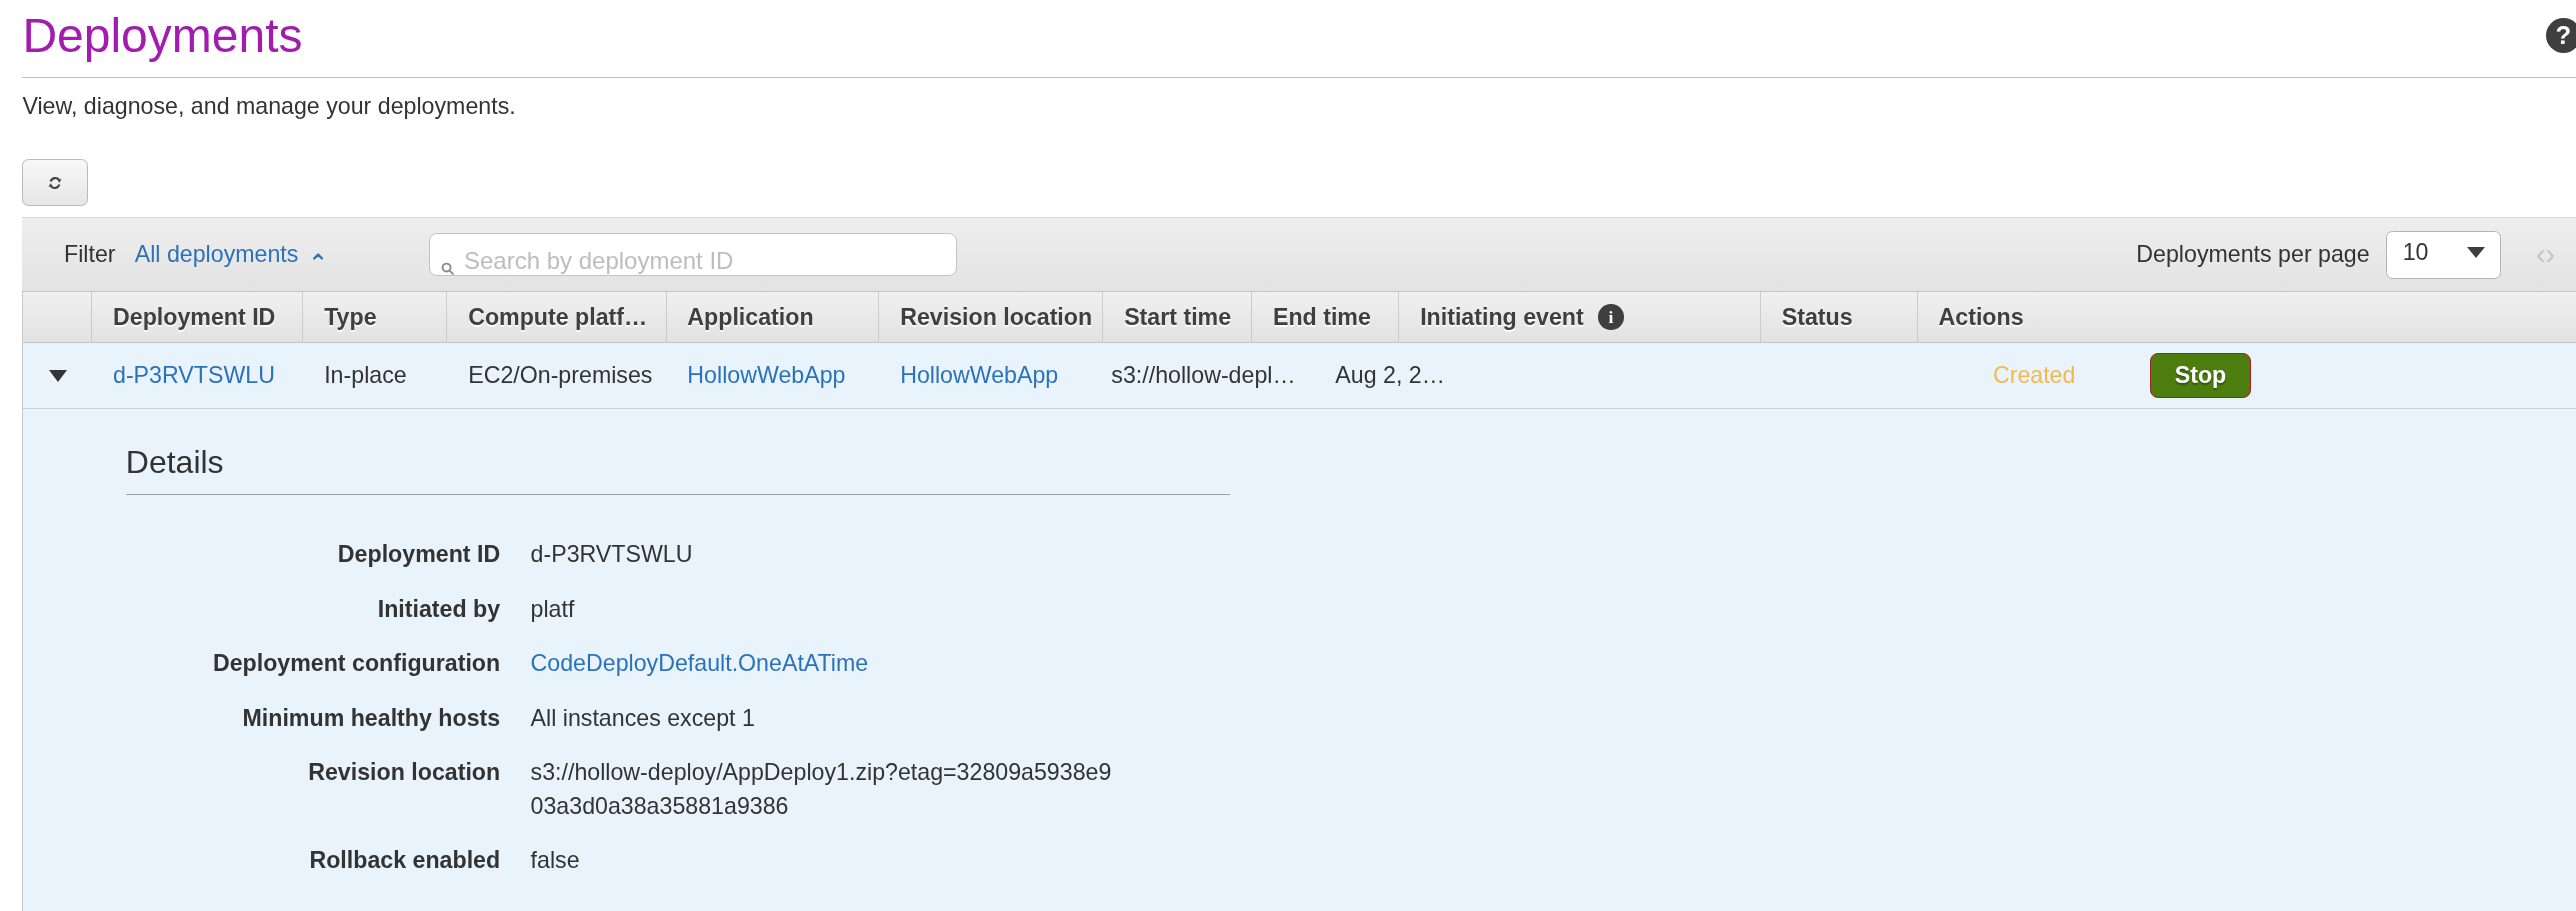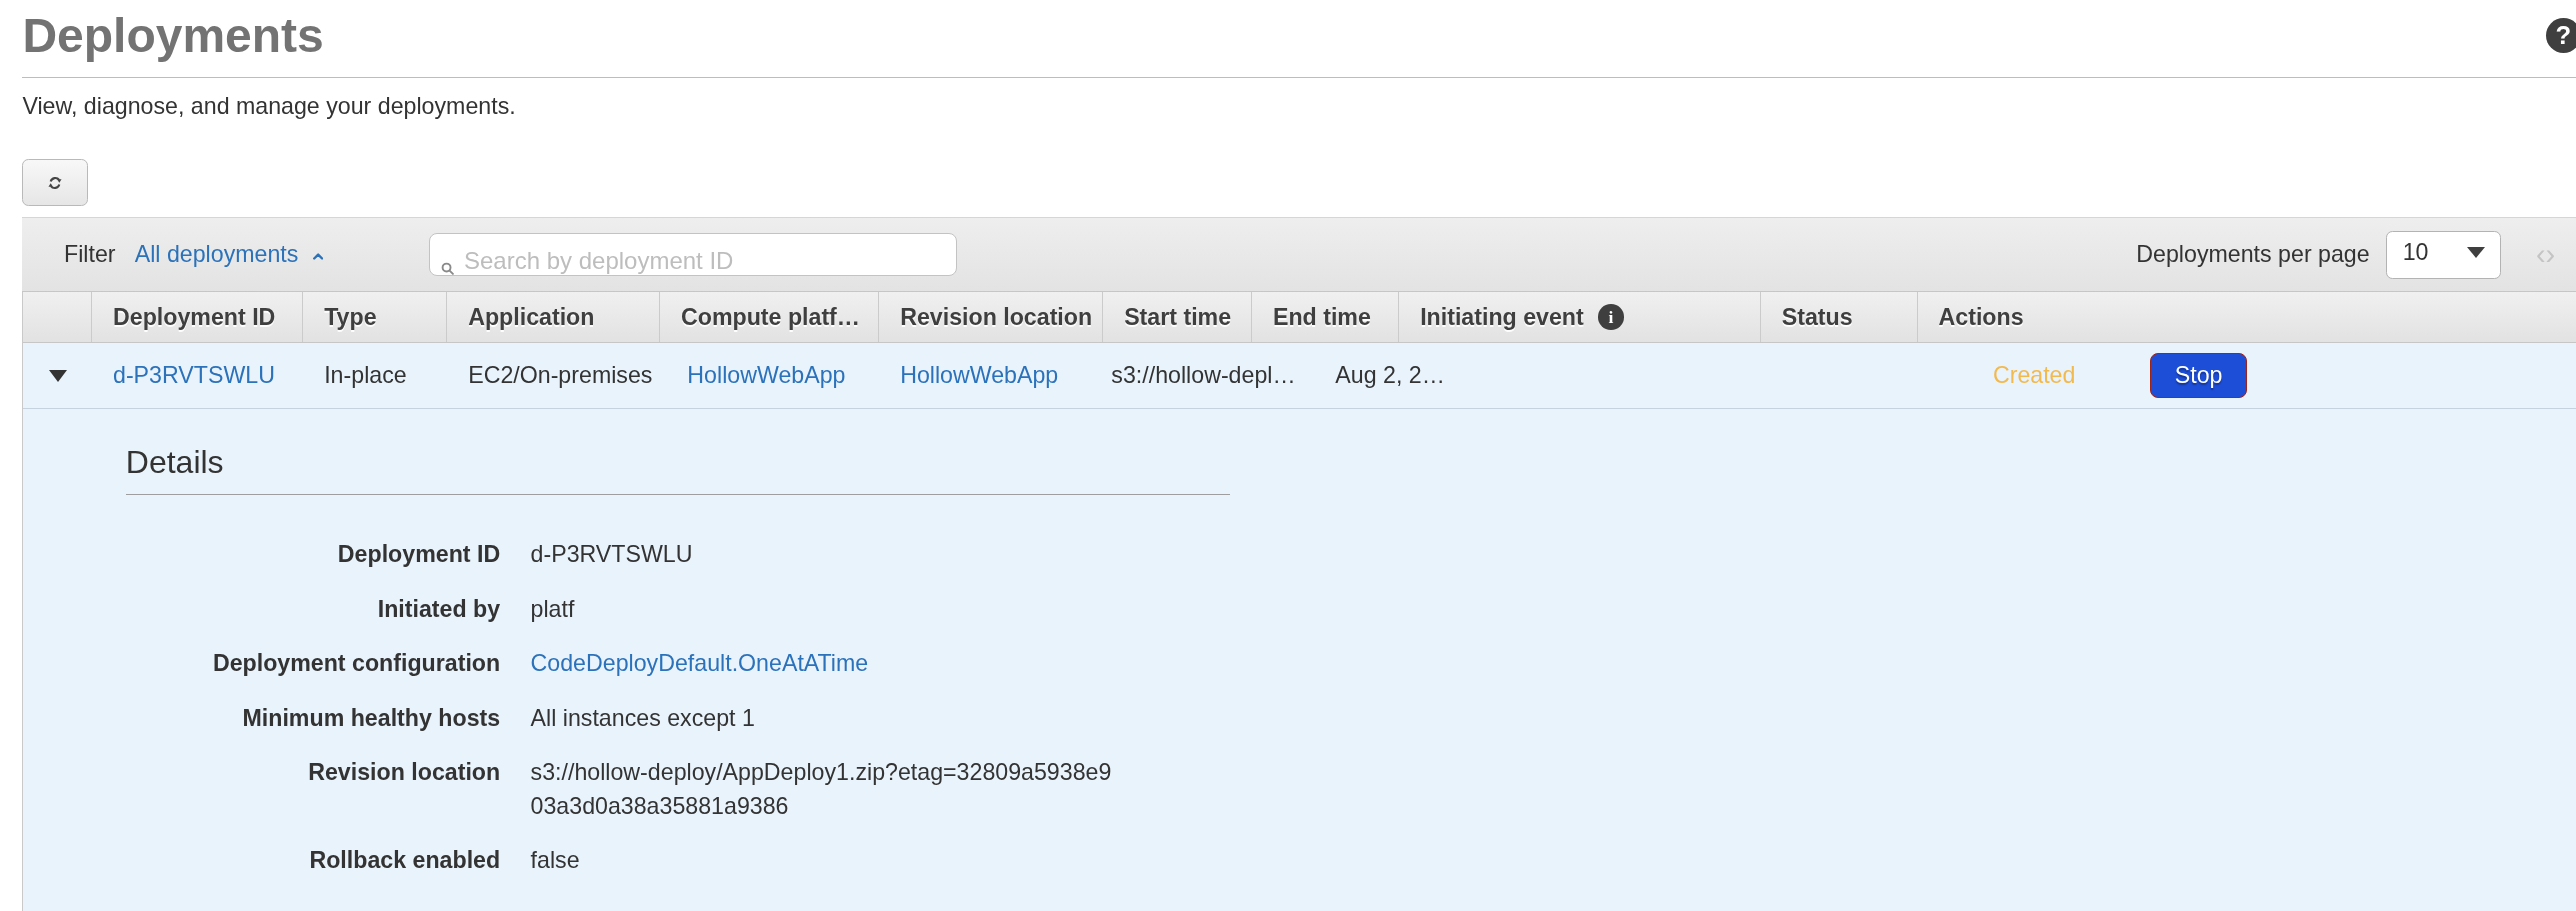--- a/index.html
+++ b/index.html
@@ -7,21 +7,21 @@
   body {
     width: 1622rem; height: 574rem; background:#fff; overflow:hidden;
     font-family:"Liberation Sans","DejaVu Sans",sans-serif; color:#333;
     -webkit-font-smoothing:antialiased;
   }
   .page { padding: 6rem 9rem 0 14rem; }
 
   
   .title-row { display:flex; align-items:flex-start; justify-content:space-between;
                border-bottom:1rem solid #bdbdbd; padding-bottom:9rem; }
-  h1.page-title { font-size:30rem; font-weight:700; color:#737373; line-height:33rem; letter-spacing:0; }
+  h1.page-title { font-size:30rem; font-weight:400; color:#a21caf; line-height:33rem; letter-spacing:0; }
   .help-circle { width:22rem; height:22rem; border-radius:50%; background:#3f3f3f; color:#fff;
                  font-size:16rem; font-weight:bold; display:flex; align-items:center; justify-content:center;
                  margin-top:5rem; cursor:pointer; }
   .subtitle { font-size:14.5rem; margin-top:9rem; line-height:18rem; }
 
   .actions-row { display:flex; justify-content:space-between; align-items:center; margin-top:24rem; }
   .btn-create {
     background:linear-gradient(180deg,#4c8ddb,#2f69bd); border:1rem solid #2b5e9f; border-radius:4rem;
     color:#fff; font-weight:bold; font-size:14.5rem; padding:6rem 14rem; line-height:16rem; cursor:pointer;
     box-shadow:inset 0 1rem 0 rgba(255,255,255,.25);
@@ -73,21 +73,21 @@
   .trow { display:flex; height:41rem; background:#e9f3fc; border-bottom:1rem solid #c6d2de; }
   .td { display:flex; align-items:center; font-size:14.5rem; padding-left:13rem; white-space:nowrap; overflow:hidden; }
   .c0 { width:43rem; } .c1 { width:132rem; } .c2 { width:90rem; } .c3 { width:137rem; }
   .c4 { width:133rem; } .c5 { width:132rem; } .c6 { width:140rem; } .c7 { width:93rem; }
   .c8 { width:92rem; } .c9 { width:226rem; } .c10 { width:98rem; } .c11 { flex:1; }
   .td.c0 { justify-content:center; padding-left:0; }
   .expand-arrow { width:0; height:0; border-left:6rem solid transparent; border-right:6rem solid transparent;
                   border-top:8rem solid #333; cursor:pointer; }
   a.lnk, .lnk { color:#2b72bb; text-decoration:none; cursor:pointer; }
   .status-created { color:#f2b94f; }
-  .btn-stop { background:#1d4ed8; border:1rem solid #9c241b; border-radius:5rem; color:#fff; font-weight:normal;
+  .btn-stop { background:#4d7c0f; border:1rem solid #9c241b; border-radius:5rem; color:#fff; font-weight:bold;
               font-size:14.5rem; padding:5rem 15rem; line-height:17rem; cursor:pointer;
               text-shadow:0 1rem 1rem rgba(0,0,0,.35); }
 
   
   .details { background:#e9f3fc; border-bottom:1rem solid #b5b5b5; padding:21rem 0 34rem 64rem; }
   .details h2 { font-size:20rem; font-weight:400; color:#333; line-height:24rem; }
   .details .rule { height:1rem; background:#9e9e9e; width:690rem; margin-top:8rem; }
   .fields { margin-top:27rem; }
   .field-row { display:flex; margin-bottom:13rem; line-height:21rem; font-size:14.5rem; }
   .field-row .lbl { flex:0 0 234rem; text-align:right; font-weight:bold; }
@@ -154,22 +154,22 @@
       </div>
     </div>
   </div>
 
   <div class="table-block">
 
     <div class="thead">
       <div class="th c0"></div>
       <div class="th c1">Deployment ID</div>
       <div class="th c2">Type</div>
+      <div class="th c3">Compute platf…</div>
       <div class="th c4">Application</div>
-      <div class="th c3">Compute platf…</div>
       <div class="th c6">Revision location</div>
       <div class="th c7">Start time</div>
       <div class="th c8">End time</div>
       <div class="th c9">
         <span>Initiating event</span>
         <span class="info-circle">
           <span>i</span>
         </span>
       </div>
       <div class="th c10">Status</div>

